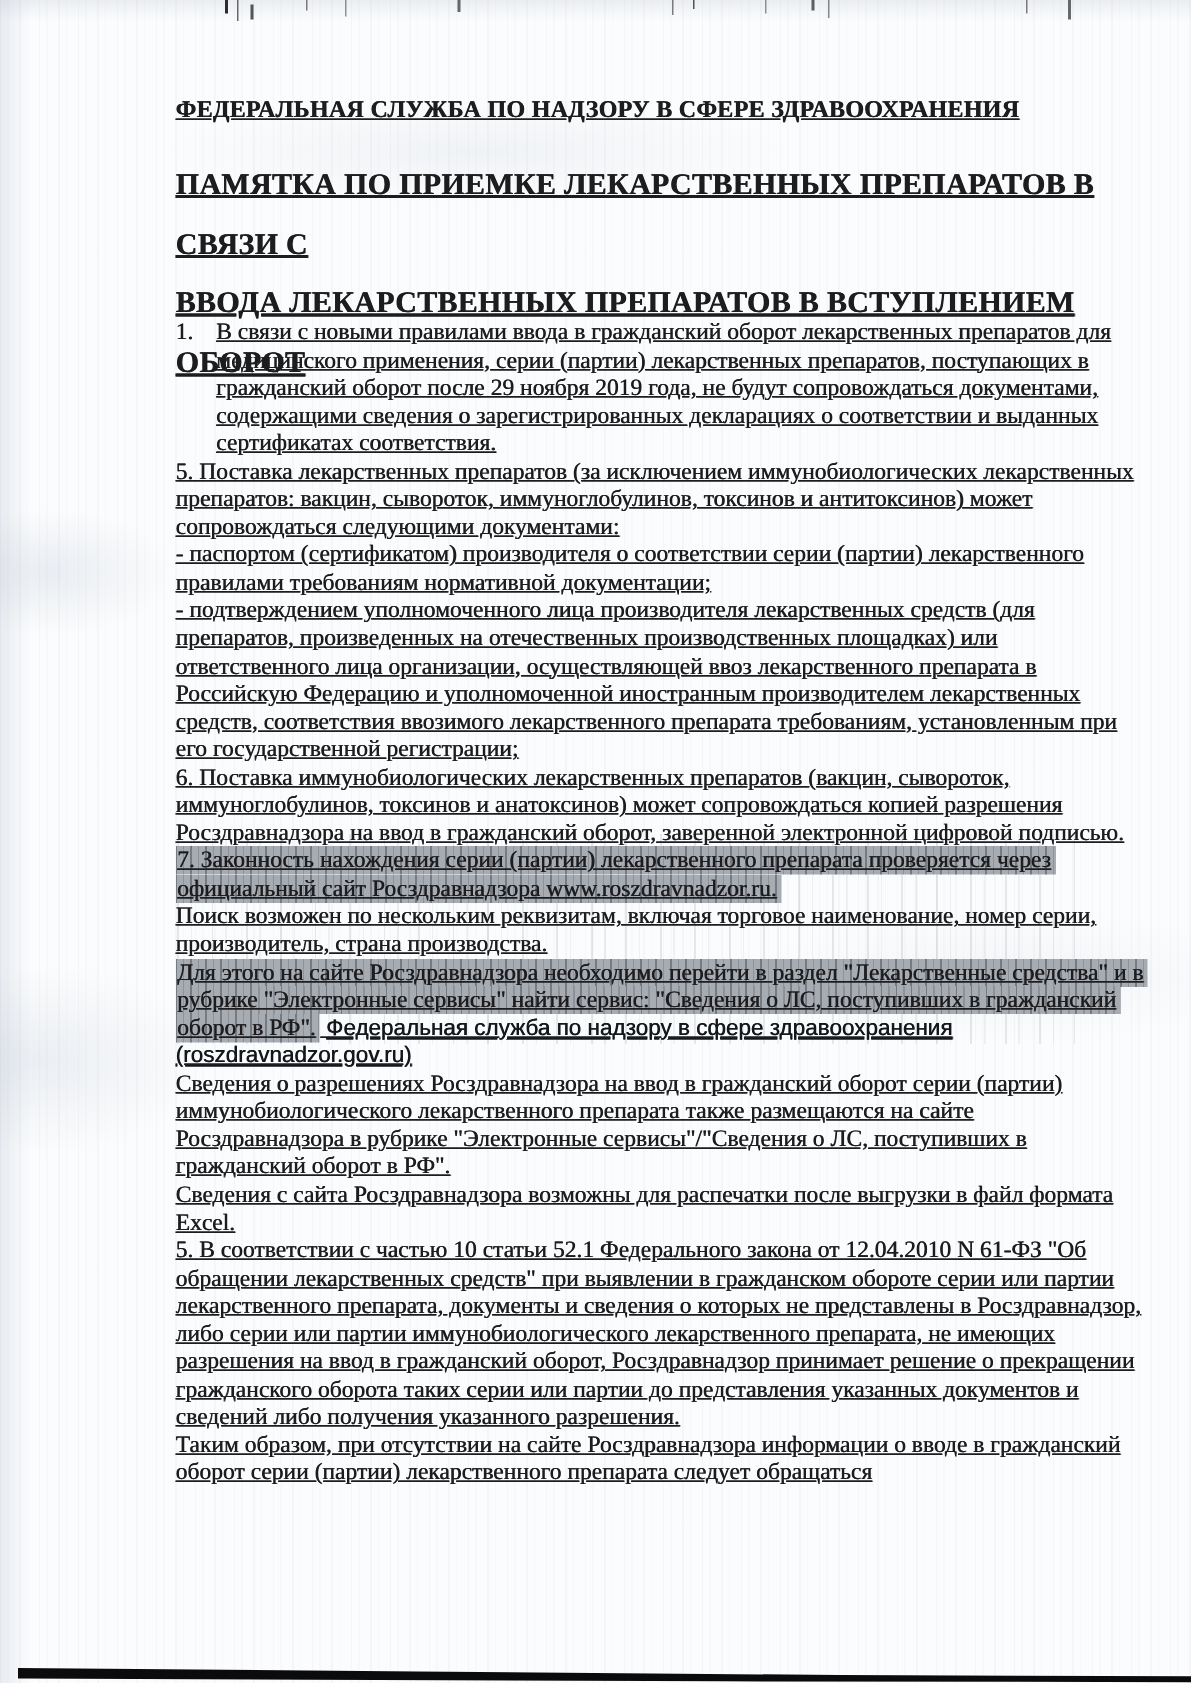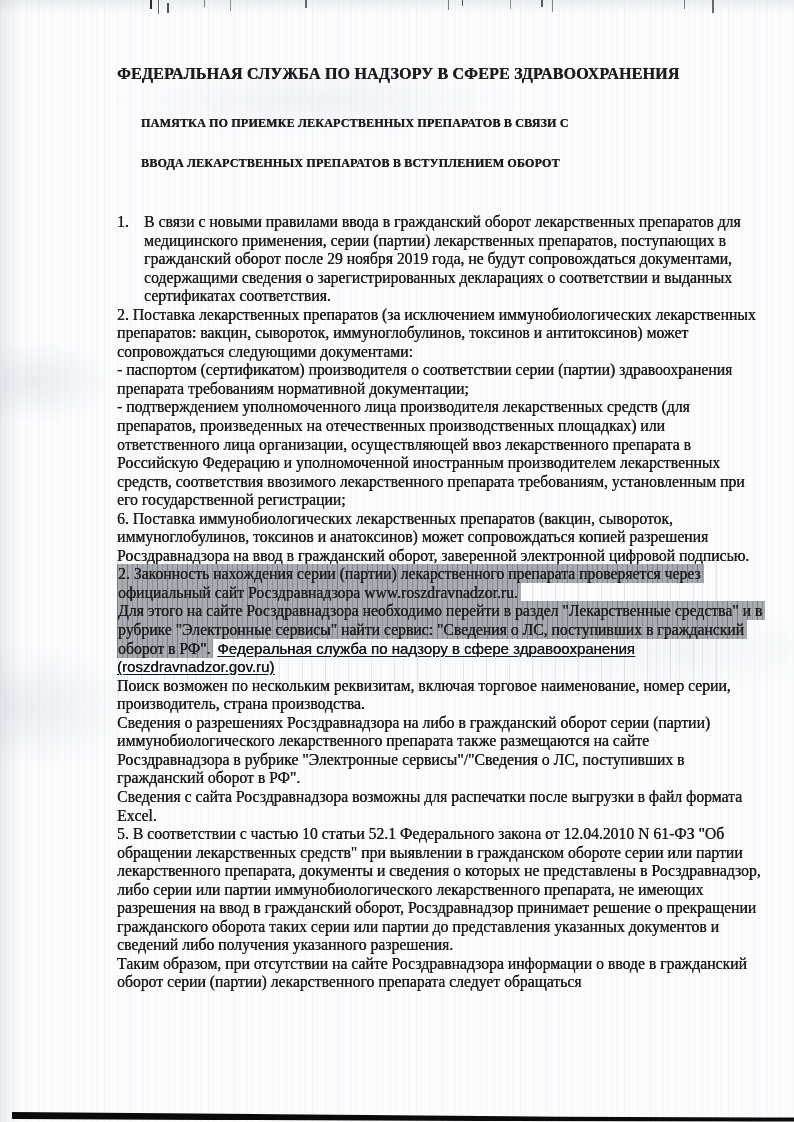--- a/index.html
+++ b/index.html
@@ -33,23 +33,24 @@
   }
   .scratch { position: absolute; background: #2a2c30; pointer-events: none; }
   .bottom-band {
     position: absolute; left: 12px; right: 0; bottom: 0; height: 14px;
     background: #0b0b0d; pointer-events: none;
     clip-path: polygon(0 28%, 34% 45%, 70% 62%, 100% 68%, 100% 96%, 60% 92%, 25% 85%, 0 78%);
   }
   .content-org, .content-title, .content-body {
     position: absolute; left: 117px; width: 646px;
     text-shadow: 0.35px 0 0 currentColor;
+    text-decoration: underline;
   }
   .content-org { top: 63px; font-weight: bold; font-size: 16px; line-height: 21px; letter-spacing: 0.2px; }
-  .content-title { top: 104px; font-weight: bold; font-size: 12px; line-height: 39.5px; letter-spacing: 0.2px; margin-left: 24px; }
+  .content-title { top: 104px; font-weight: bold; font-size: 20px; line-height: 39.5px; letter-spacing: 0.2px; }
   .content-body { top: 213px; font-size: 15.7px; line-height: 18.55px; }
   .bp { margin: 0; }
   .bp.hang { padding-left: 27px; }
   .num { display: inline-block; width: 27px; margin-left: -27px; }
   .hl {
     background-color: #a7acb3;
     background-image:
       repeating-linear-gradient(90deg, rgba(24,27,33,0.34) 0 1px, rgba(0,0,0,0) 1px 5px, rgba(24,27,33,0.18) 5px 6px, rgba(0,0,0,0) 6px 10px);
     padding: 1px 3px 1px 1px;
     -webkit-box-decoration-break: clone; box-decoration-break: clone;
@@ -89,27 +90,27 @@
     <div>ФЕДЕРАЛЬНАЯ СЛУЖБА ПО НАДЗОРУ В СФЕРЕ ЗДРАВООХРАНЕНИЯ</div>
   </div>
 
   <div class="content-title">
     <div>ПАМЯТКА ПО ПРИЕМКЕ ЛЕКАРСТВЕННЫХ ПРЕПАРАТОВ В СВЯЗИ С</div>
     <div>ВВОДА ЛЕКАРСТВЕННЫХ ПРЕПАРАТОВ В ВСТУПЛЕНИЕМ ОБОРОТ</div>
   </div>
 
   <div class="content-body">
     <p class="bp hang"><span class="num">1.</span><span>В связи с новыми правилами ввода в гражданский оборот лекарственных препаратов для медицинского применения, серии (партии) лекарственных препаратов, поступающих в гражданский оборот после 29 ноября 2019 года, не будут сопровождаться документами, содержащими сведения о зарегистрированных декларациях о соответствии и выданных сертификатах соответствия.</span></p>
-    <p class="bp"><span>2. Поставка лекарственных препаратов (за исключением иммунобиологических лекарственных препаратов: вакцин, сывороток, иммуноглобулинов, токсинов и антитоксинов) может сопровождаться следующими документами:</span></p>
-    <p class="bp"><span>- паспортом (сертификатом) производителя о соответствии серии (партии) здравоохранения препарата требованиям нормативной документации;</span></p>
+    <p class="bp"><span>5. Поставка лекарственных препаратов (за исключением иммунобиологических лекарственных препаратов: вакцин, сывороток, иммуноглобулинов, токсинов и антитоксинов) может сопровождаться следующими документами:</span></p>
+    <p class="bp"><span>- паспортом (сертификатом) производителя о соответствии серии (партии) лекарственного правилами требованиям нормативной документации;</span></p>
     <p class="bp"><span>- подтверждением уполномоченного лица производителя лекарственных средств (для препаратов, произведенных на отечественных производственных площадках) или ответственного лица организации, осуществляющей ввоз лекарственного препарата в Российскую Федерацию и уполномоченной иностранным производителем лекарственных средств, соответствия ввозимого лекарственного препарата требованиям, установленным при его государственной регистрации;</span></p>
     <p class="bp"><span>6. Поставка иммунобиологических лекарственных препаратов (вакцин, сывороток, иммуноглобулинов, токсинов и анатоксинов) может сопровождаться копией разрешения Росздравнадзора на ввод в гражданский оборот, заверенной электронной цифровой подписью.</span></p>
-    <p class="bp"><span class="hl">2. Законность нахождения серии (партии) лекарственного препарата проверяется через официальный сайт Росздравнадзора www.roszdravnadzor.ru.</span></p>
+    <p class="bp"><span class="hl">7. Законность нахождения серии (партии) лекарственного препарата проверяется через официальный сайт Росздравнадзора www.roszdravnadzor.ru.</span></p>
+    <p class="bp"><span>Поиск возможен по нескольким реквизитам, включая торговое наименование, номер серии, производитель, страна производства.</span></p>
     <p class="bp"><span class="hl">Для этого на сайте Росздравнадзора необходимо перейти в раздел "Лекарственные средства" и в рубрике "Электронные сервисы" найти сервис: "Сведения о ЛС, поступивших в гражданский оборот в РФ".</span><span> </span><span class="doclink">Федеральная служба по надзору в сфере здравоохранения (roszdravnadzor.gov.ru)</span></p>
-    <p class="bp"><span>Поиск возможен по нескольким реквизитам, включая торговое наименование, номер серии, производитель, страна производства.</span></p>
-    <p class="bp"><span>Сведения о разрешениях Росздравнадзора на либо в гражданский оборот серии (партии) иммунобиологического лекарственного препарата также размещаются на сайте Росздравнадзора в рубрике "Электронные сервисы"/"Сведения о ЛС, поступивших в гражданский оборот в РФ".</span></p>
+    <p class="bp"><span>Сведения о разрешениях Росздравнадзора на ввод в гражданский оборот серии (партии) иммунобиологического лекарственного препарата также размещаются на сайте Росздравнадзора в рубрике "Электронные сервисы"/"Сведения о ЛС, поступивших в гражданский оборот в РФ".</span></p>
     <p class="bp"><span>Сведения с сайта Росздравнадзора возможны для распечатки после выгрузки в файл формата Excel.</span></p>
     <p class="bp"><span>5. В соответствии с частью 10 статьи 52.1 Федерального закона от 12.04.2010 N 61-ФЗ "Об обращении лекарственных средств" при выявлении в гражданском обороте серии или партии лекарственного препарата, документы и сведения о которых не представлены в Росздравнадзор, либо серии или партии иммунобиологического лекарственного препарата, не имеющих разрешения на ввод в гражданский оборот, Росздравнадзор принимает решение о прекращении гражданского оборота таких серии или партии до представления указанных документов и сведений либо получения указанного разрешения.</span></p>
     <p class="bp"><span>Таким образом, при отсутствии на сайте Росздравнадзора информации о вводе в гражданский оборот серии (партии) лекарственного препарата следует обращаться</span></p>
   </div>
 
   <div class="bottom-band"></div>
 </div>
 
 </body></html>

